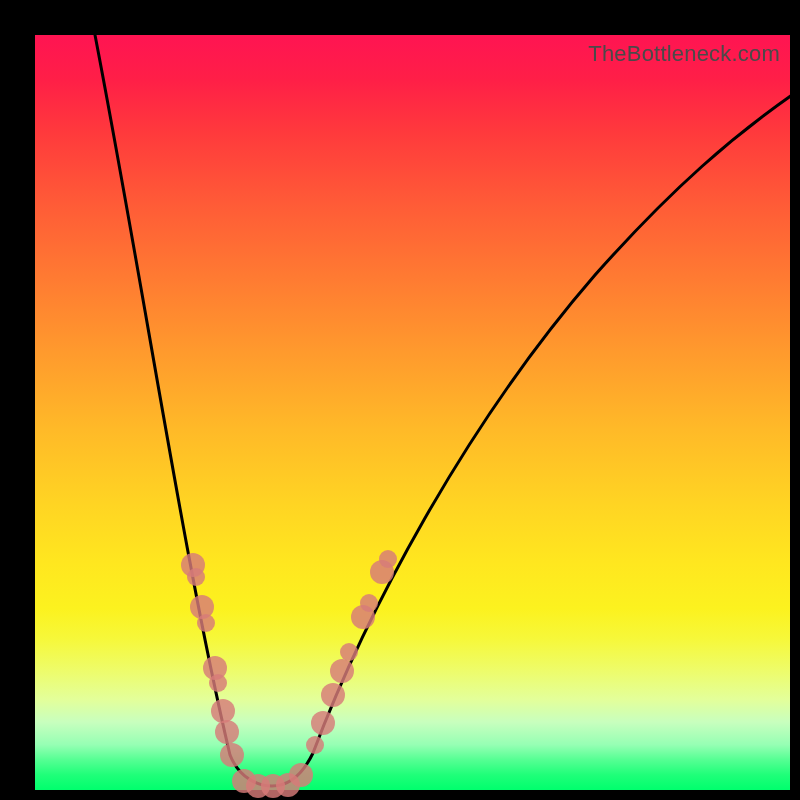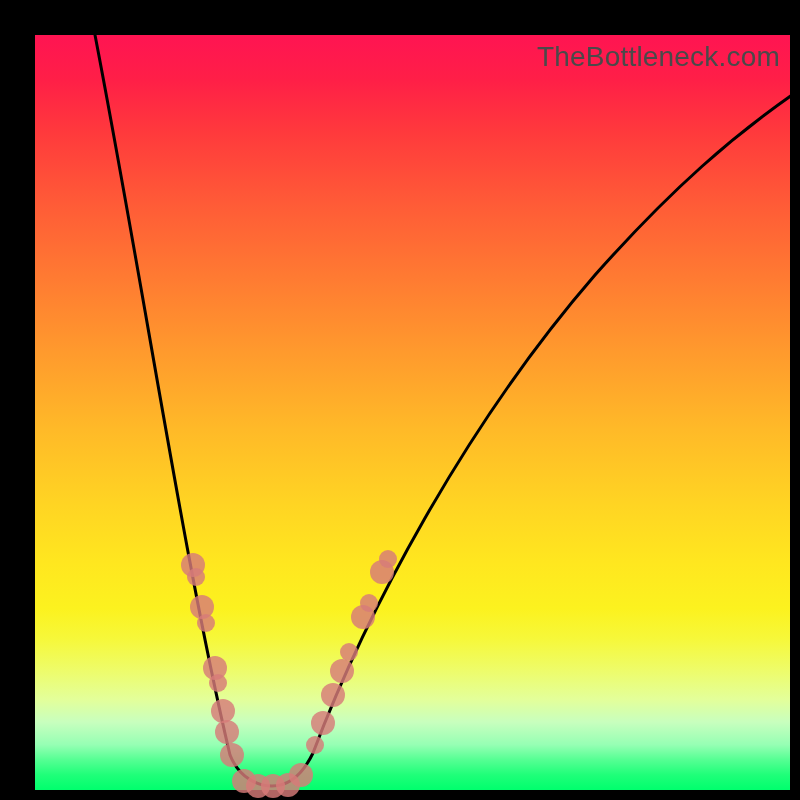--- a/index.html
+++ b/index.html
@@ -42,21 +42,21 @@
       #55ff93 96%,
       #1fff79 98%,
       #00ff6d 100%
     );
   }
   .watermark {
     position: absolute;
     top: 6px;
     right: 10px;
     color: #4a4a4a;
-    font-size: 28px;
+    font-size: 22px;
     font-weight: 500;
     letter-spacing: 0.2px;
     user-select: none;
   }
   svg.curve {
     position: absolute;
     left: 0;
     top: 0;
     width: 755px;
     height: 755px;

